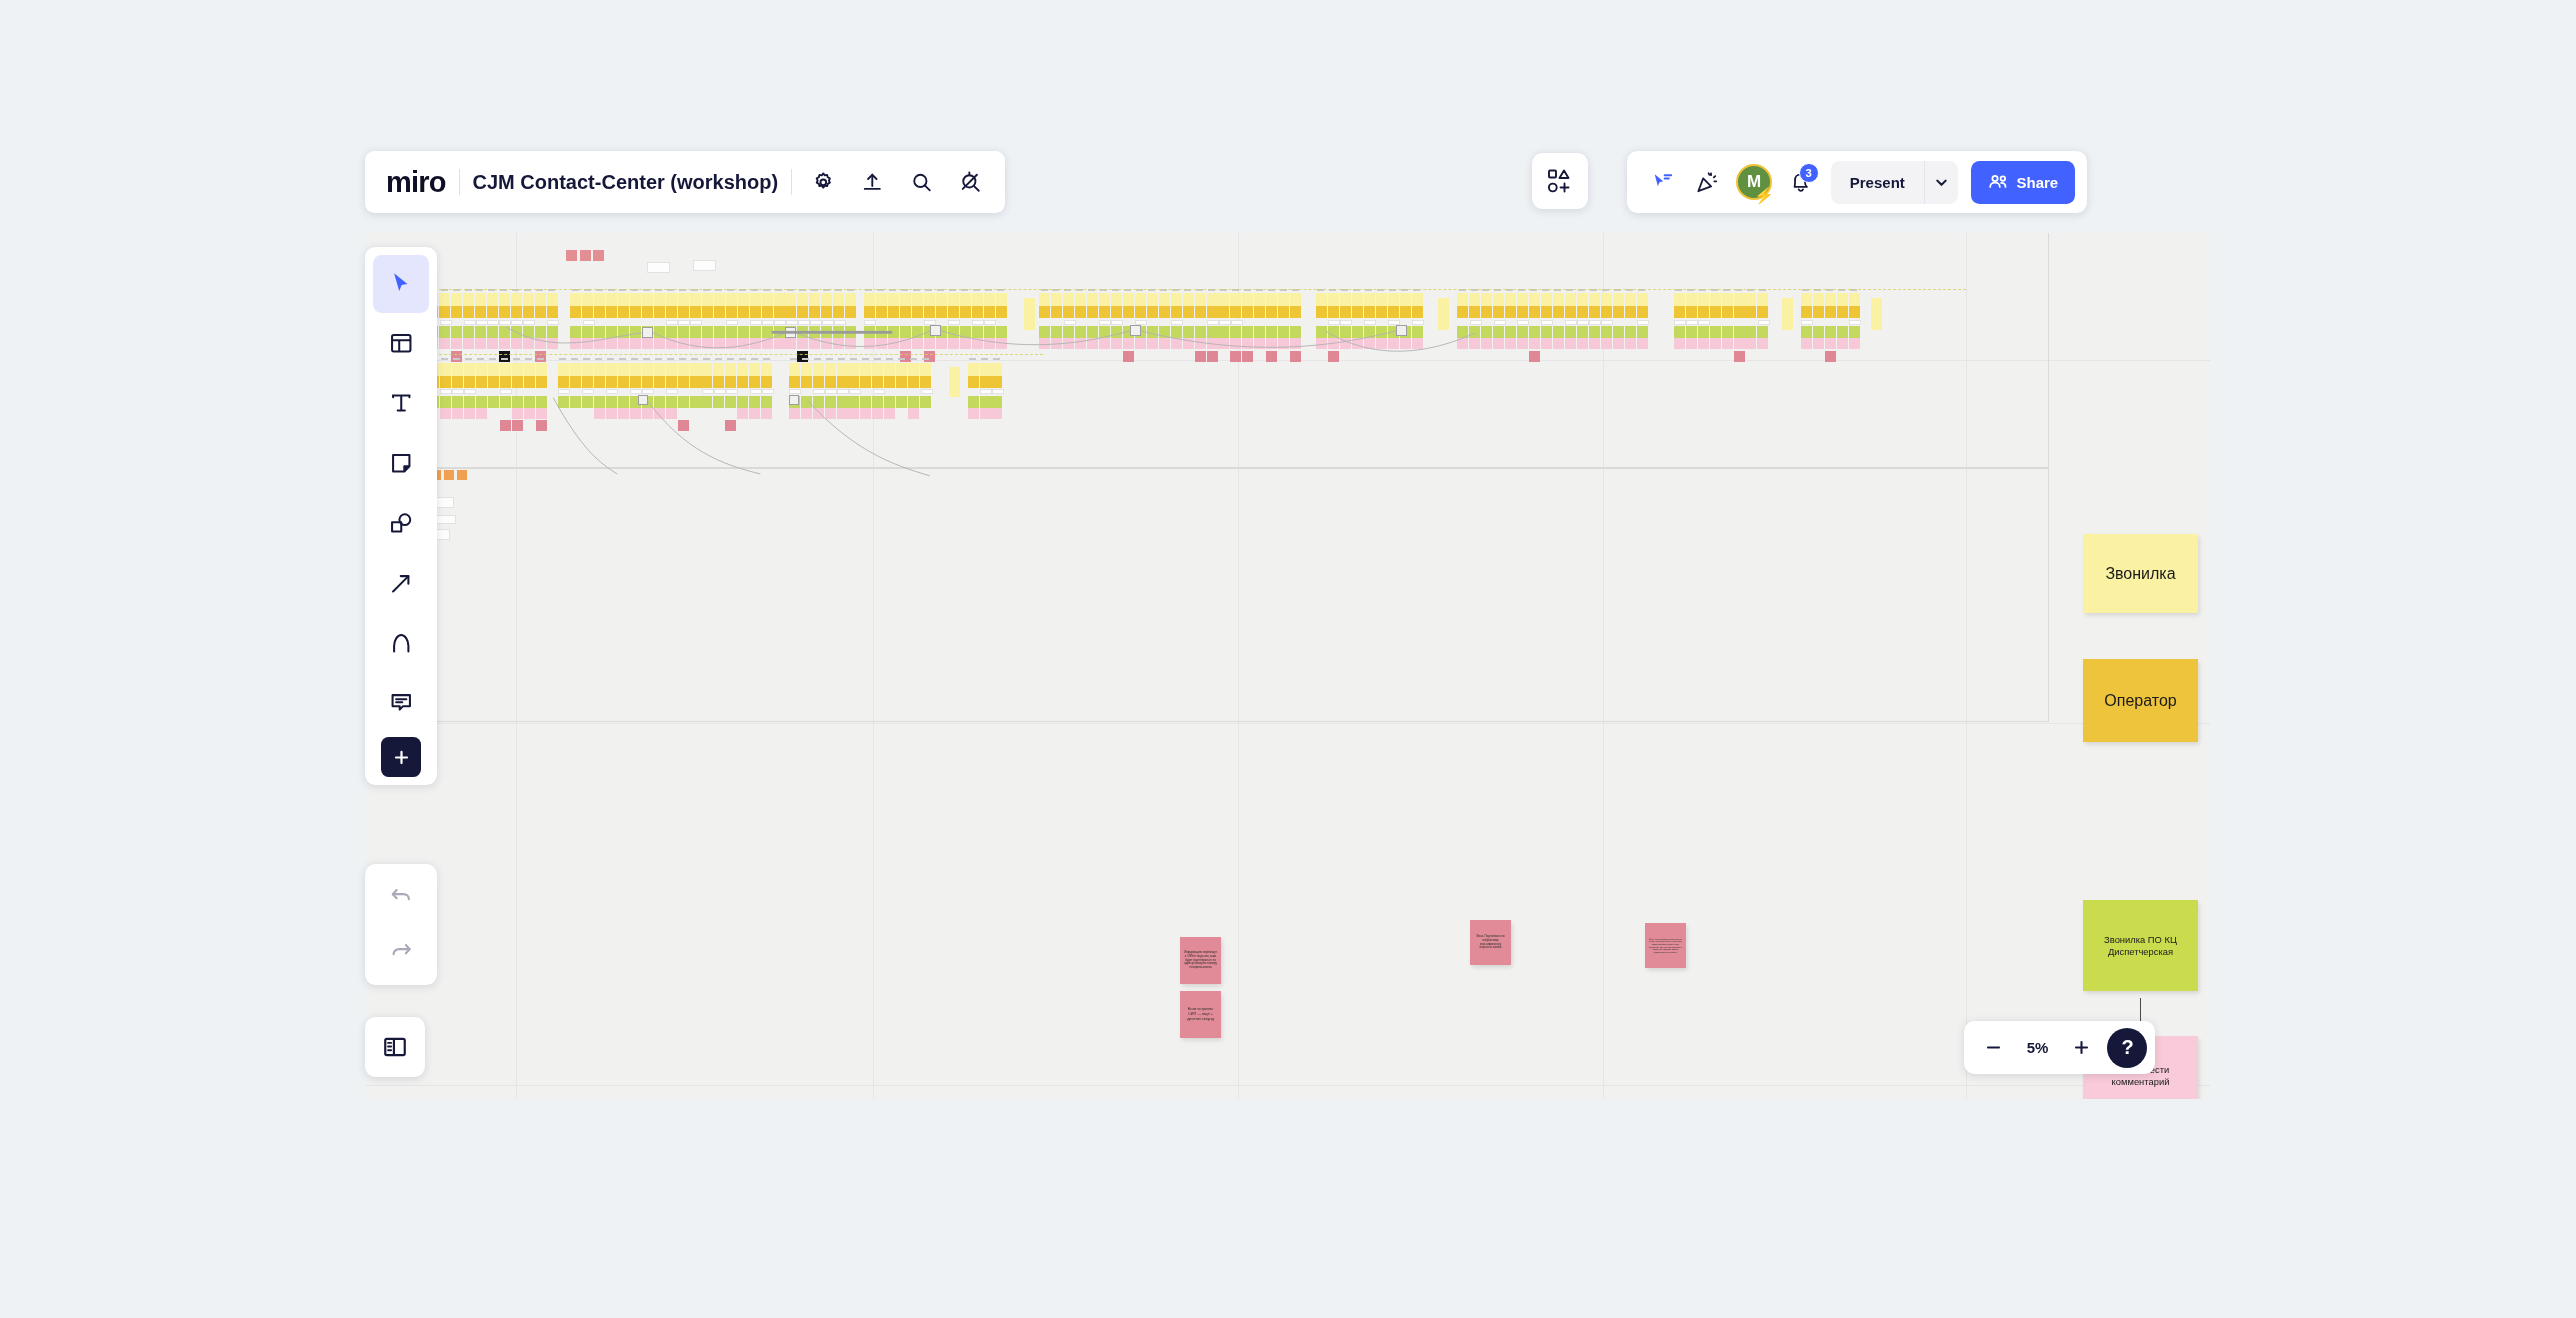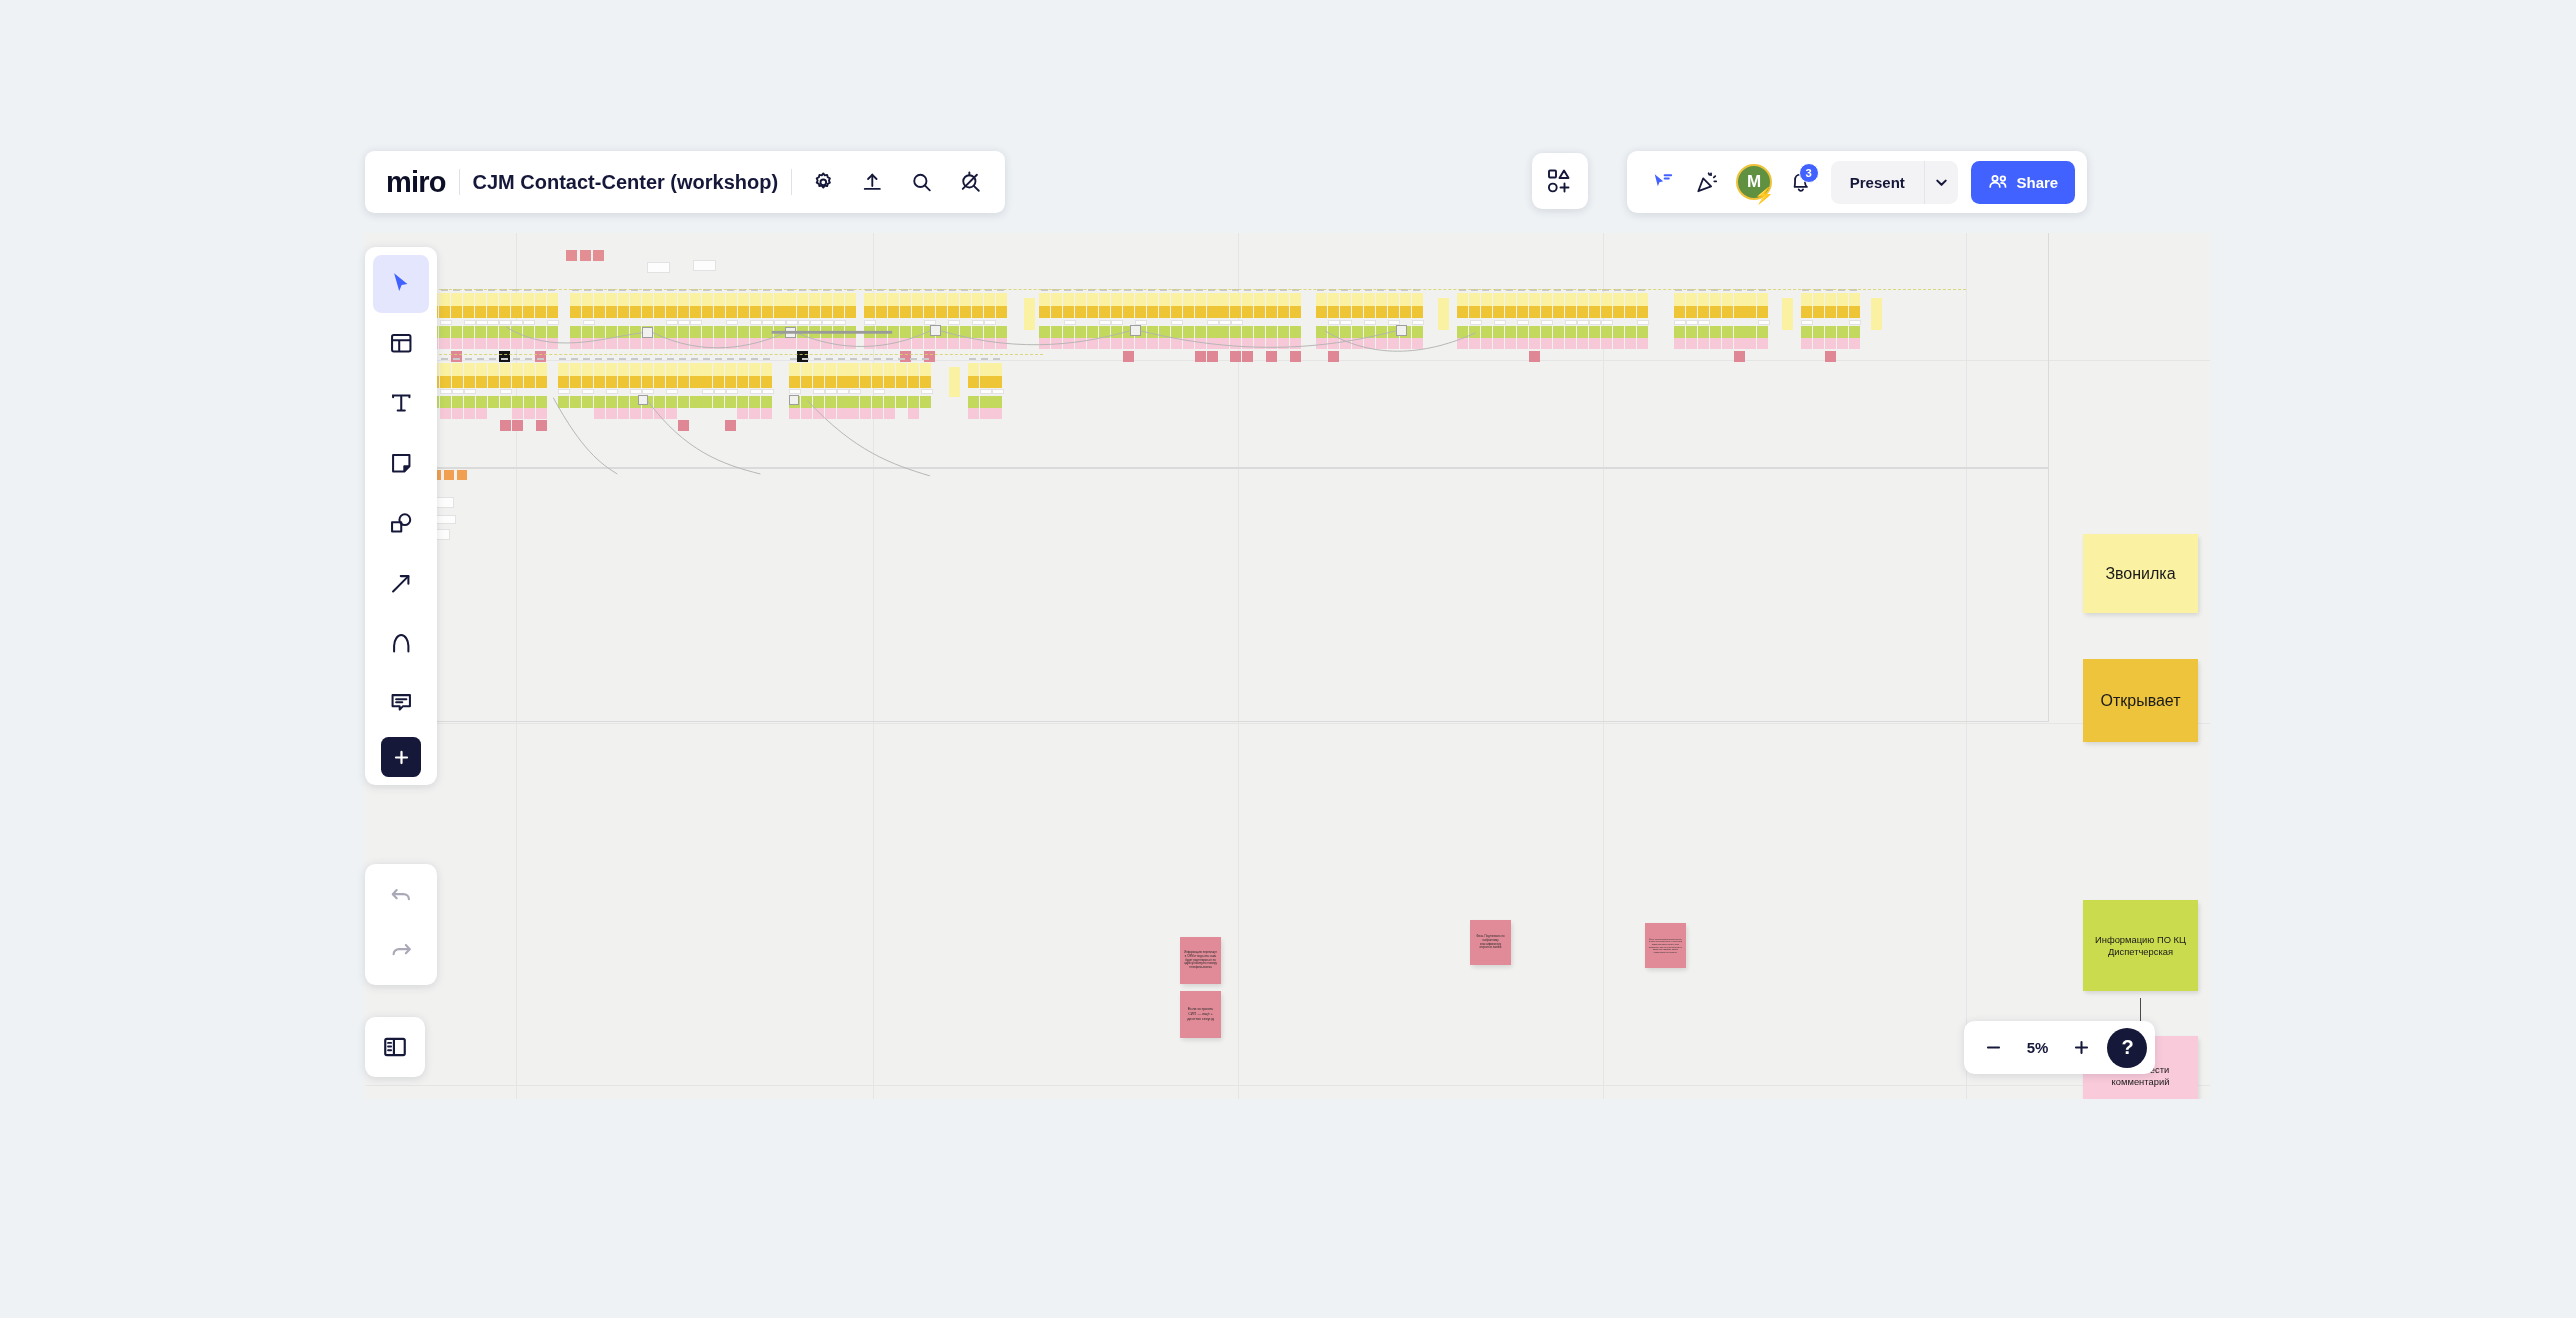--- a/index.html
+++ b/index.html
@@ -1092,24 +1092,24 @@
         <div class="cell" style="left: 25.4px; top: 322px; width: 10.4px; height: 15px; background: rgb(184, 154, 212);"></div>
         <div class="micro-txt" style="left: 70px; top: 264px; width: 19px; height: 11.3px;"></div>
         <div class="micro-txt" style="left: 70px; top: 282px; width: 21px; height: 8.5px;"></div>
         <div class="micro-txt" style="left: 70px; top: 296px; width: 15px; height: 11.3px;"></div>
       </div>
     <div id="stickies-layer">
         <div class="sticky" style="left: 1718px; top: 301px; width: 115px; height: 79px; background: rgb(250, 241, 162); font-size: 16px;">
           <span>Звонилка</span>
         </div>
         <div class="sticky" style="left: 1718px; top: 426px; width: 115px; height: 83px; background: rgb(237, 196, 60); font-size: 16px;">
-          <span>Открывает</span>
+          <span>Оператор</span>
         </div>
         <div class="sticky" style="left: 1718px; top: 667px; width: 115px; height: 91px; background: rgb(202, 219, 78); font-size: 9.4px;">
-          <span>Информацию ПО КЦ Диспетчерская</span>
+          <span>Звонилка ПО КЦ Диспетчерская</span>
         </div>
         <div class="sticky" style="left: 1718px; top: 803px; width: 115px; height: 79px; background: rgb(249, 202, 218); font-size: 9.4px;">
           <span>Хочет внести комментарий</span>
         </div>
         <div class="sticky" style="left: 815px; top: 704px; width: 41px; height: 47px; background: rgb(224, 139, 151); font-size: 2.8px; color: rgb(43, 43, 43); line-height: 1.35;">
           <span>Информацию перепишут в CRM и тогда она сама будет подтягиваться по адресу/логину/по номеру телефона-звонка</span>
         </div>
         <div class="sticky" style="left: 815px; top: 758px; width: 41px; height: 47px; background: rgb(224, 139, 151); font-size: 3.8px; color: rgb(43, 43, 43); line-height: 1.35;">
           <span>Если встроить СИП — ещё + десяток секунд</span>
         </div>

